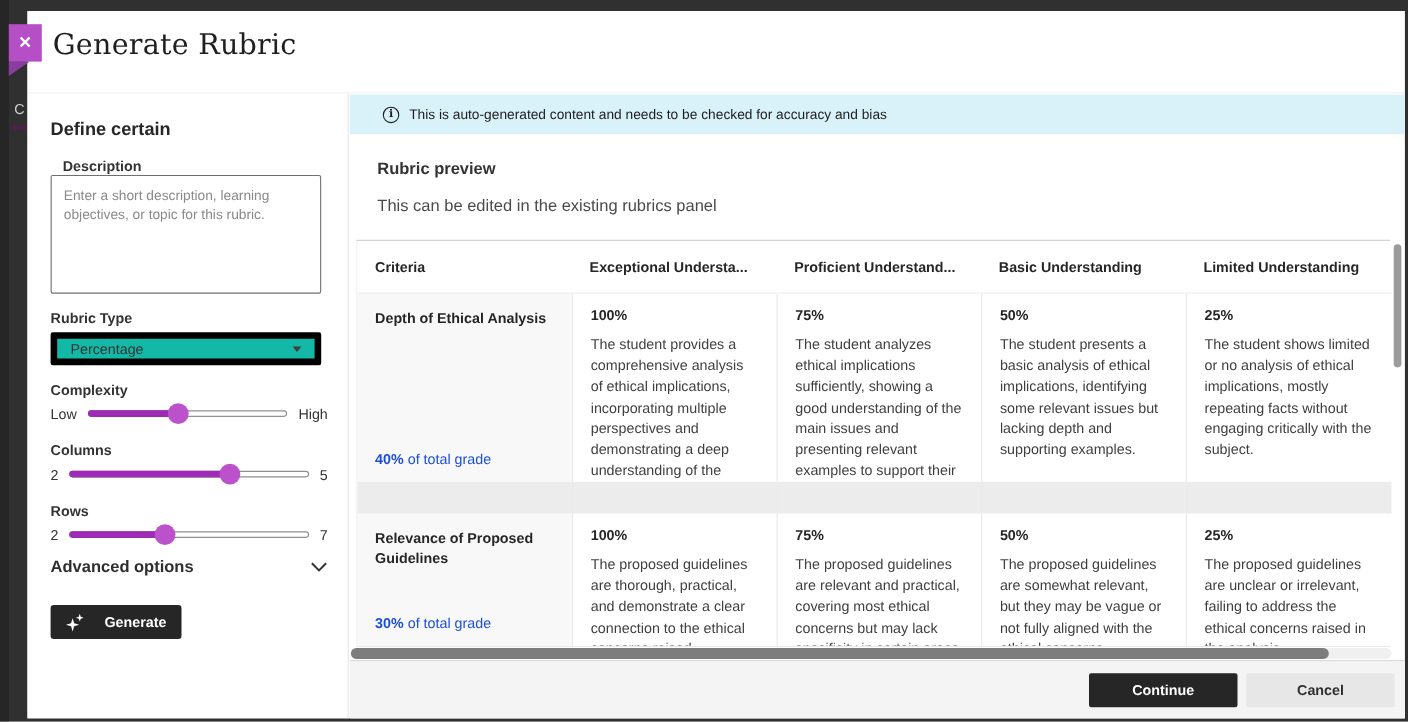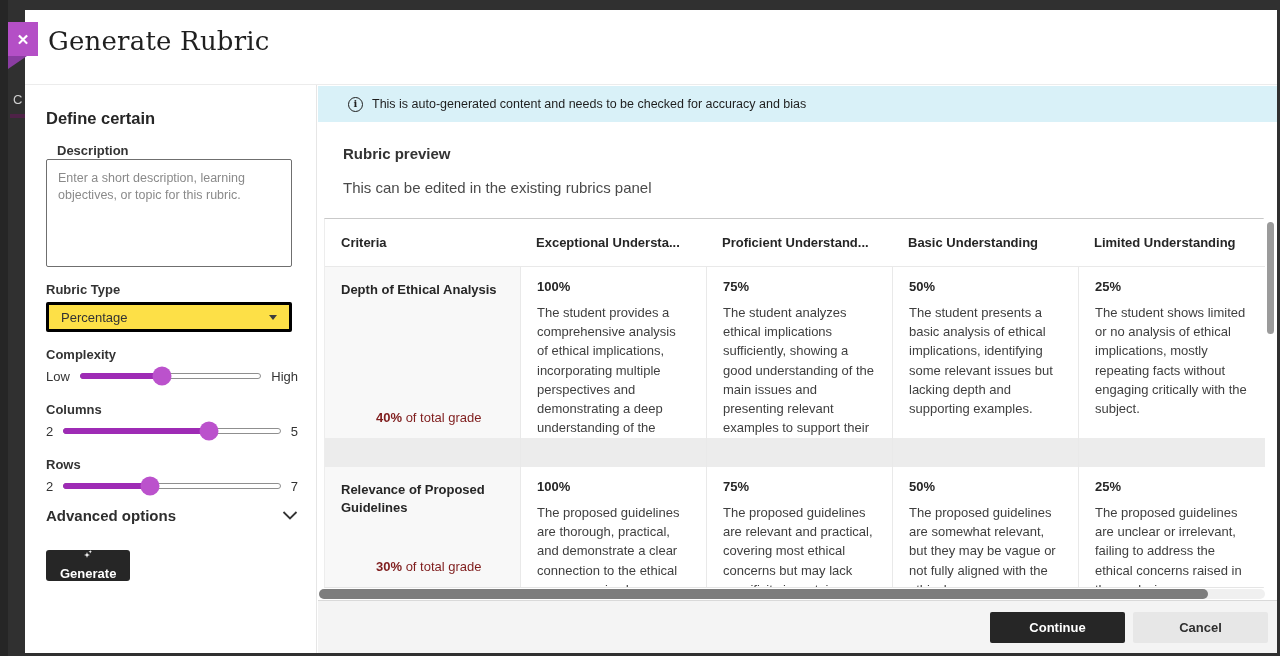--- a/index.html
+++ b/index.html
@@ -23,54 +23,54 @@
   .page-title { font-family:"DejaVu Serif","Liberation Serif",serif; font-size:26px; font-weight:500; color:#1f1f1f; letter-spacing:.2px; }
 
   
   .panel { position:absolute; left:0; top:75px; width:292px; bottom:0; background:#fff; border-right:1px solid #e6e6e6; }
   .panel-heading { position:absolute; left:21px; top:24px; font-size:16.5px; font-weight:bold; color:#262626; }
   .fld-label { font-size:13px; font-weight:bold; color:#333; }
   .lbl-desc { position:absolute; left:32px; top:58px; }
   .desc-box { position:absolute; left:21px; top:74px; width:246px; height:108px; border:1px solid #6f6f6f; border-radius:2px; resize:none; font-family:"Liberation Sans","DejaVu Sans",sans-serif; font-size:12.5px; color:#333; padding:10px 11px; line-height:1.35; }
   .desc-box::placeholder { color:#8a8a8a; opacity:1; }
   .lbl-type { position:absolute; left:21px; top:197px; }
-  .select { position:absolute; left:21px; top:217px; width:246px; height:30px; border:3px solid #000000; border-radius:2px; background:#fde047; display:flex; align-items:center; padding:0 12px; font-size:13px; color:#333; cursor:pointer; justify-content:space-between; }
+  .select { position:absolute; left:21px; top:217px; width:246px; height:30px; border:6px solid #000000; border-radius:2px; background:#14b8a6; display:flex; align-items:center; padding:0 12px; font-size:13px; color:#333; cursor:pointer; justify-content:space-between; }
   .caret { width:0; height:0; border-left:4.5px solid transparent; border-right:4.5px solid transparent; border-top:5.5px solid #3d3d3d; }
 
   .lbl-complex { position:absolute; left:21px; top:262px; }
   .lbl-cols    { position:absolute; left:21px; top:317px; }
   .lbl-rows    { position:absolute; left:21px; top:372px; }
   .slider-row { position:absolute; left:21px; width:252px; height:22px; display:flex; align-items:center; }
   .sr1 { top:280px; } .sr2 { top:335px; } .sr3 { top:390px; }
   .endcap { font-size:13px; color:#333; flex:0 0 auto; }
   .endcap.min { margin-right:10px; } .endcap.max { margin-left:10px; }
   .track { position:relative; flex:1 1 auto; height:6px; background:#fff; border:1px solid #8f8f8f; border-radius:3px; cursor:pointer; }
   .fill { position:absolute; left:-1px; top:-1px; height:6px; background:var(--slider-fill,#9e2bb5); border:1px solid var(--slider-fill,#9e2bb5); border-radius:3px; }
   .thumb { position:absolute; top:2px; width:19px; height:19px; border-radius:50%; background:var(--thumb,#bb52cc); transform:translate(-50%,-50%); cursor:grab; }
 
   .advanced { position:absolute; left:21px; top:422px; width:252px; display:flex; justify-content:space-between; align-items:center; cursor:pointer; }
   .advanced .adv-label { font-size:15px; font-weight:bold; color:#2e2e2e; }
 
-  .generate-btn { position:absolute; left:21px; top:465px; height:31px; background:var(--dark-btn,#262626); color:#fff; border:none; border-radius:3px; font-family:inherit; font-size:13px; font-weight:bold; display:flex; align-items:center; gap:8px; padding:0 14px; cursor:pointer;flex-direction:column; }
+  .generate-btn { position:absolute; left:21px; top:465px; height:31px; background:var(--dark-btn,#262626); color:#fff; border:none; border-radius:3px; font-family:inherit; font-size:13px; font-weight:bold; display:flex; align-items:center; gap:19px; padding:0 14px; cursor:pointer; }
 
   
   .main { position:absolute; left:293px; top:75px; right:0; bottom:0; background:#fff; }
   .banner { position:absolute; left:0; top:1px; right:0; height:36px; background:var(--banner-bg,#d9f1f8); display:flex; align-items:center; padding-left:30px; gap:9px; }
   .info-icon { width:15px; height:15px; border:1.4px solid #1f1f1f; border-radius:50%; display:flex; align-items:center; justify-content:center; font-family:"DejaVu Serif",serif; font-size:10px; font-weight:bold; color:#1f1f1f; line-height:1; flex:0 0 auto; }
   .banner-text { font-size:12.5px; color:#1e1e1e; }
   .preview-title { position:absolute; left:25px; top:60px; font-size:15px; font-weight:bold; color:#333; }
   .preview-sub { position:absolute; left:25px; top:94px; font-size:15px; color:#4a4a4a; }
 
   .rubric-table { position:absolute; left:6px; top:133px; width:940px; display:grid; grid-template-columns:195px 186px 186px 186px 187px; grid-template-rows:48px 171px 29px 120px; border-top:1px solid #c9c9c9; border-left:1px solid #ededed; border-right:1px solid #ededed; border-bottom:1px solid #e5e5e5; background:#fff; }
   .th { display:flex; align-items:center; padding:0 16px; font-size:13px; font-weight:bold; color:#262626; border-bottom:1px solid #e9e9e9; background:#fff; }
   .cell, .crit, .sp { border-left:1px solid #e9e9e9; }
   .col0 { border-left:none; }
   .crit { background:#f8f8f8; padding:14px 16px 13px; display:flex; flex-direction:column; justify-content:space-between; overflow:hidden; }
   .crit-name { font-size:13px; font-weight:bold; color:#262626; line-height:1.35; }
-  .crit-weight { font-size:13px; color:#7f1d1d;margin-left:35px; }
+  .crit-weight { font-size:13px; color:#1d4ed8; }
   .crit-weight b { font-weight:bold; }
   .cell { background:#fff; padding:12px 16px; overflow:hidden; }
   .cell .pct { font-size:13px; font-weight:bold; color:#262626; margin-bottom:9px; }
   .cell .txt { font-size:13px; color:#3f3f3f; line-height:1.48; }
   .sp { background:#ececec; }
   .sp.col0 { background:#ececec; }
 
   .hscroll { position:absolute; left:1px; top:504px; width:946px; height:10px; background:#f0f0f0; border-radius:5px; }
   .hthumb { position:absolute; left:0; top:0; height:10px; width:94%; background:#7d7d7d; border-radius:5px; }
   .vscroll { position:absolute; right:3px; top:137px; width:7px; height:112px; background:#9b9b9b; border-radius:4px; }

